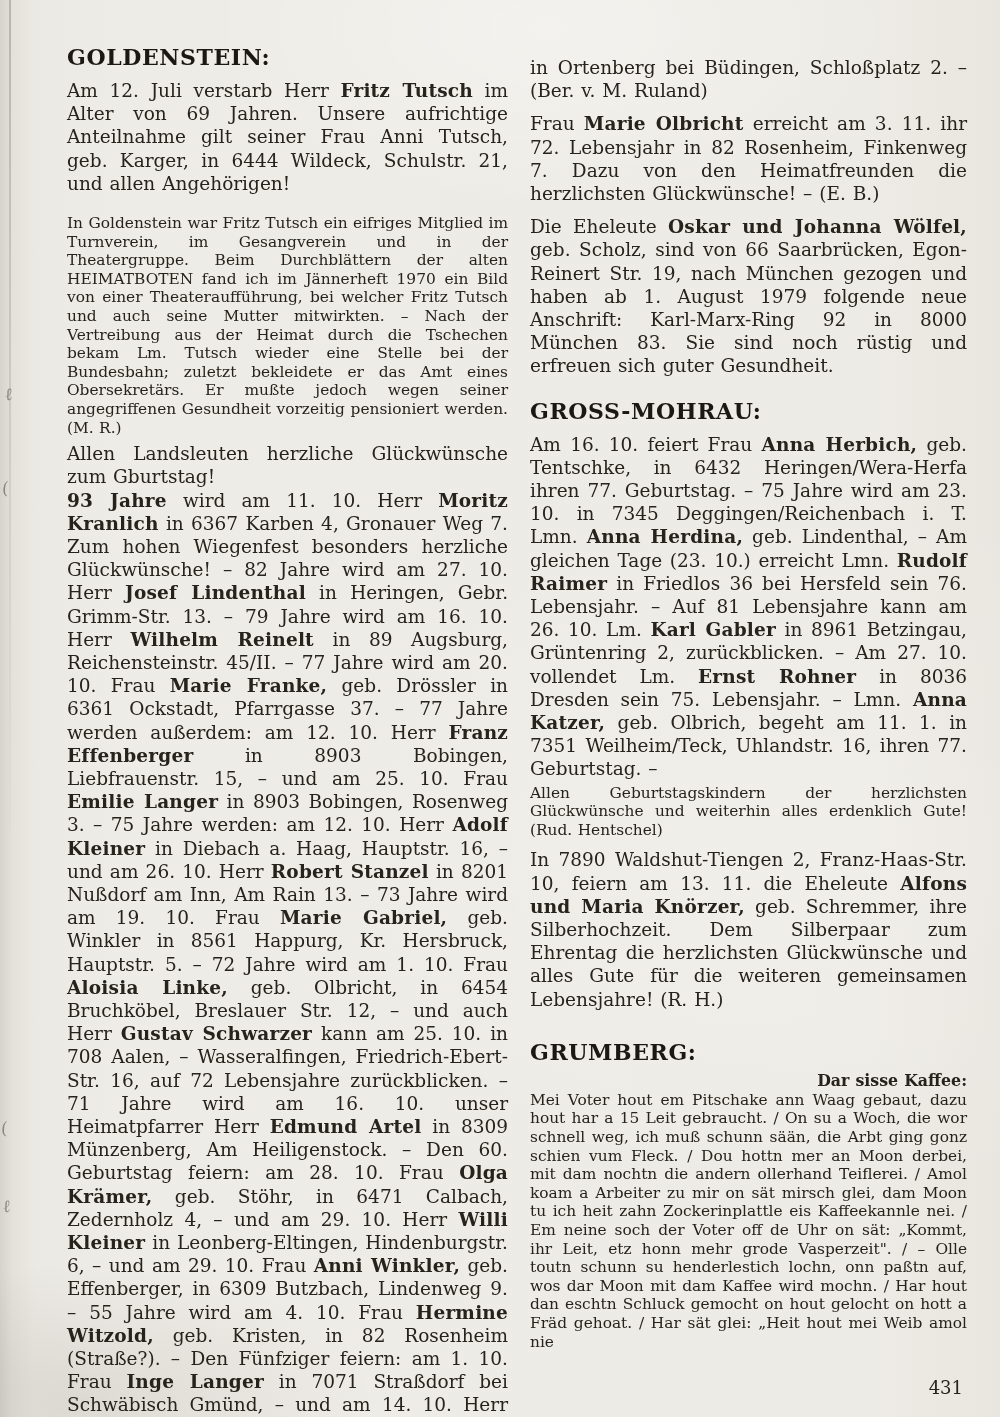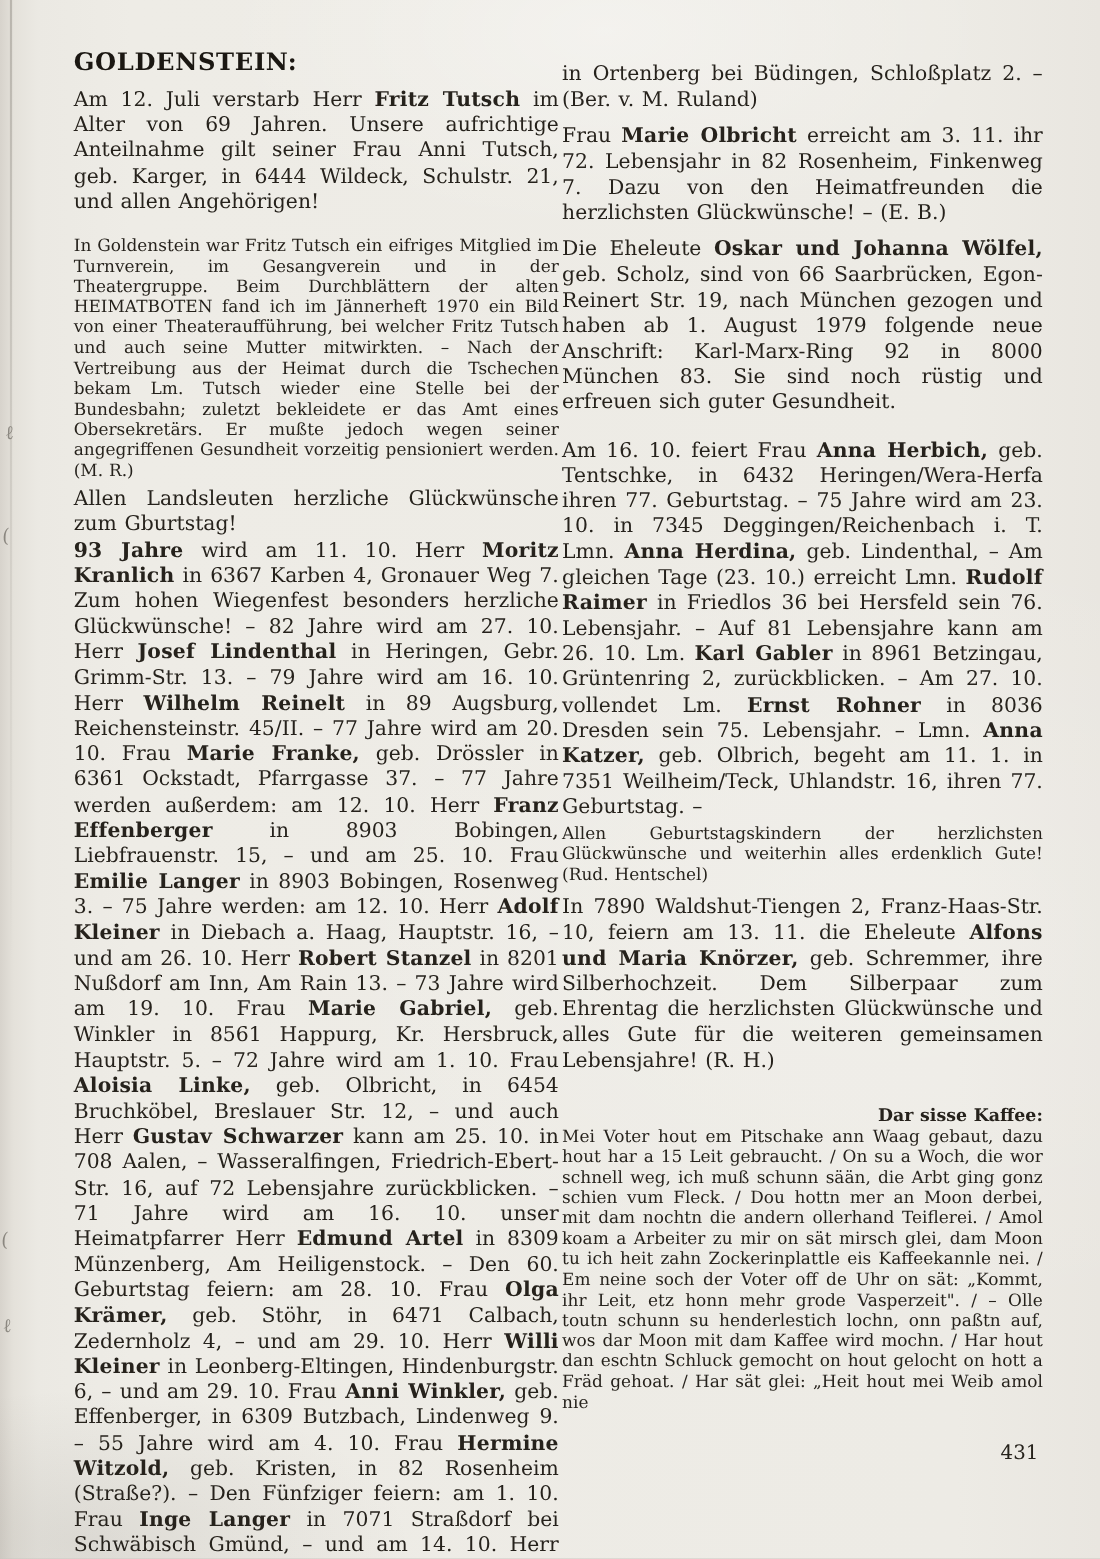--- a/index.html
+++ b/index.html
@@ -16,21 +16,21 @@
       radial-gradient(ellipse 700px 500px at 80% 60%, rgba(255,255,255,0.18), transparent 75%),
       linear-gradient(90deg, #d7d3cc 0px, #e4e1da 12px, #ebe9e3 34px, #eeece6 120px, #edebe5 870px, #e9e6e0 1000px);
   }
   .edge-line{
     position:absolute;left:9px;top:0;width:2px;height:62%;
     background:linear-gradient(180deg, rgba(92,86,77,0.30), rgba(92,86,77,0.10) 60%, transparent);
     pointer-events:none;
   }
   .col{position:absolute;}
   .col-left{left:67px;top:44px;width:441px;}
-  .col-right{left:511px;top:56px;width:437px;}
+  .col-right{left:530px;top:56px;width:437px;}
   h2{
     font-size:22px;font-weight:bold;letter-spacing:0.6px;
     margin:0 0 9px 0;color:#1b1712;
   }
   p{margin:0;text-align:justify;hyphens:auto;-webkit-hyphens:auto;}
   .lg{font-size:18.5px;line-height:23.2px;word-spacing:1px;}
   .sm{font-size:15.4px;line-height:18.6px;word-spacing:0.5px;}
   b{font-weight:bold;letter-spacing:0.2px;}
   .obit{margin-bottom:3px;}
   .memo{margin-bottom:5px;margin-top:19px;}
@@ -69,20 +69,22 @@
     <p class="lg obit"><span>Am 12. Juli verstarb Herr </span><b>Fritz Tutsch</b><span> im Alter von 69 Jahren. Unsere aufrichtige Anteilnahme gilt seiner Frau Anni Tutsch, geb. Karger, in 6444 Wildeck, Schulstr. 21, und allen Angehörigen!</span></p>
     <p class="sm memo"><span>In Goldenstein war Fritz Tutsch ein eifriges Mitglied im Turnverein, im Gesangverein und in der Theatergruppe. Beim Durchblättern der alten HEIMATBOTEN fand ich im Jännerheft 1970 ein Bild von einer Theateraufführung, bei welcher Fritz Tutsch und auch seine Mutter mitwirkten. – Nach der Vertreibung aus der Heimat durch die Tschechen bekam Lm. Tutsch wieder eine Stelle bei der Bundesbahn; zuletzt bekleidete er das Amt eines Obersekretärs. Er mußte jedoch wegen seiner angegriffenen Gesundheit vorzeitig pensioniert werden. (M. R.)</span></p>
     <p class="lg intro"><span>Allen Landsleuten herzliche Glückwünsche zum Gburtstag!</span></p>
     <p class="lg list"><b>93 Jahre</b><span> wird am 11. 10. Herr </span><b>Moritz Kranlich</b><span> in 6367 Karben 4, Gronauer Weg 7. Zum hohen Wiegenfest besonders herzliche Glückwünsche! – 82 Jahre wird am 27. 10. Herr </span><b>Josef Lindenthal</b><span> in Heringen, Gebr. Grimm-Str. 13. – 79 Jahre wird am 16. 10. Herr </span><b>Wilhelm Reinelt</b><span> in 89 Augsburg, Reichensteinstr. 45/II. – 77 Jahre wird am 20. 10. Frau </span><b>Marie Franke,</b><span> geb. Drössler in 6361 Ockstadt, Pfarrgasse 37. – 77 Jahre werden außerdem: am 12. 10. Herr </span><b>Franz Effenberger</b><span> in 8903 Bobingen, Liebfrauenstr. 15, – und am 25. 10. Frau </span><b>Emilie Langer</b><span> in 8903 Bobingen, Rosenweg 3. – 75 Jahre werden: am 12. 10. Herr </span><b>Adolf Kleiner</b><span> in Diebach a. Haag, Hauptstr. 16, – und am 26. 10. Herr </span><b>Robert Stanzel</b><span> in 8201 Nußdorf am Inn, Am Rain 13. – 73 Jahre wird am 19. 10. Frau </span><b>Marie Gabriel,</b><span> geb. Winkler in 8561 Happurg, Kr. Hersbruck, Hauptstr. 5. – 72 Jahre wird am 1. 10. Frau </span><b>Aloisia Linke,</b><span> geb. Olbricht, in 6454 Bruchköbel, Breslauer Str. 12, – und auch Herr </span><b>Gustav Schwarzer</b><span> kann am 25. 10. in 708 Aalen, – Wasseralfingen, Friedrich-Ebert-Str. 16, auf 72 Lebensjahre zurückblicken. – 71 Jahre wird am 16. 10. unser Heimatpfarrer Herr </span><b>Edmund Artel</b><span> in 8309 Münzenberg, Am Heiligenstock. – Den 60. Geburtstag feiern: am 28. 10. Frau </span><b>Olga Krämer,</b><span> geb. Stöhr, in 6471 Calbach, Zedernholz 4, – und am 29. 10. Herr </span><b>Willi Kleiner</b><span> in Leonberg-Eltingen, Hindenburgstr. 6, – und am 29. 10. Frau </span><b>Anni Winkler,</b><span> geb. Effenberger, in 6309 Butzbach, Lindenweg 9. – 55 Jahre wird am 4. 10. Frau </span><b>Hermine Witzold,</b><span> geb. Kristen, in 82 Rosenheim (Straße?). – Den Fünfziger feiern: am 1. 10. Frau </span><b>Inge Langer</b><span> in 7071 Straßdorf bei Schwäbisch Gmünd, – und am 14. 10. Herr </span><b>Eduard Langer</b></p>
   </div>
 
   <div class="col col-right">
     <p class="lg cont"><span>in Ortenberg bei Büdingen, Schloßplatz 2. – (Ber. v. M. Ruland)</span></p>
     <p class="lg olb"><span>Frau </span><b>Marie Olbricht</b><span> erreicht am 3. 11. ihr 72. Lebensjahr in 82 Rosenheim, Finkenweg 7. Dazu von den Heimatfreunden die herzlichsten Glückwünsche! – (E. B.)</span></p>
     <p class="lg woe"><span>Die Eheleute </span><b>Oskar und Johanna Wölfel,</b><span> geb. Scholz, sind von 66 Saarbrücken, Egon-Reinert Str. 19, nach München gezogen und haben ab 1. August 1979 folgende neue Anschrift: Karl-Marx-Ring 92 in 8000 München 83. Sie sind noch rüstig und erfreuen sich guter Gesundheit.</span></p>
+    <h2 class="gm">GROSS-MOHRAU:</h2>
     <p class="lg gmb"><span>Am 16. 10. feiert Frau </span><b>Anna Herbich,</b><span> geb. Tentschke, in 6432 Heringen/Wera-Herfa ihren 77. Geburtstag. – 75 Jahre wird am 23. 10. in 7345 Deggingen/Reichenbach i. T. Lmn. </span><b>Anna Herdina,</b><span> geb. Lindenthal, – Am gleichen Tage (23. 10.) erreicht Lmn. </span><b>Rudolf Raimer</b><span> in Friedlos 36 bei Hersfeld sein 76. Lebensjahr. – Auf 81 Lebensjahre kann am 26. 10. Lm. </span><b>Karl Gabler</b><span> in 8961 Betzingau, Grüntenring 2, zurückblicken. – Am 27. 10. vollendet Lm. </span><b>Ernst Rohner</b><span> in 8036 Dresden sein 75. Lebensjahr. – Lmn. </span><b>Anna Katzer,</b><span> geb. Olbrich, begeht am 11. 1. in 7351 Weilheim/Teck, Uhlandstr. 16, ihren 77. Geburtstag. –</span></p>
     <p class="sm wish"><span>Allen Geburtstagskindern der herzlichsten Glückwünsche und weiterhin alles erdenklich Gute! (Rud. Hentschel)</span></p>
     <p class="lg silver"><span>In 7890 Waldshut-Tiengen 2, Franz-Haas-Str. 10, feiern am 13. 11. die Eheleute </span><b>Alfons und Maria Knörzer,</b><span> geb. Schremmer, ihre Silberhochzeit. Dem Silberpaar zum Ehrentag die herzlichsten Glückwünsche und alles Gute für die weiteren gemeinsamen Lebensjahre! (R. H.)</span></p>
+    <h2 class="gr">GRUMBERG:</h2>
     <p class="sm subhead">Dar sisse Kaffee:</p>
     <p class="sm story"><span>Mei Voter hout em Pitschake ann Waag gebaut, dazu hout har a 15 Leit gebraucht. / On su a Woch, die wor schnell weg, ich muß schunn sään, die Arbt ging gonz schien vum Fleck. / Dou hottn mer an Moon derbei, mit dam nochtn die andern ollerhand Teiflerei. / Amol koam a Arbeiter zu mir on sät mirsch glei, dam Moon tu ich heit zahn Zockerinplattle eis Kaffeekannle nei. / Em neine soch der Voter off de Uhr on sät: „Kommt, ihr Leit, etz honn mehr grode Vasperzeit". / – Olle toutn schunn su henderlestich lochn, onn paßtn auf, wos dar Moon mit dam Kaffee wird mochn. / Har hout dan eschtn Schluck gemocht on hout gelocht on hott a Fräd gehoat. / Har sät glei: „Heit hout mei Weib amol nie</span></p>
     <div class="pagenum">431</div>
   </div>
 </div>
 
 </body></html>

